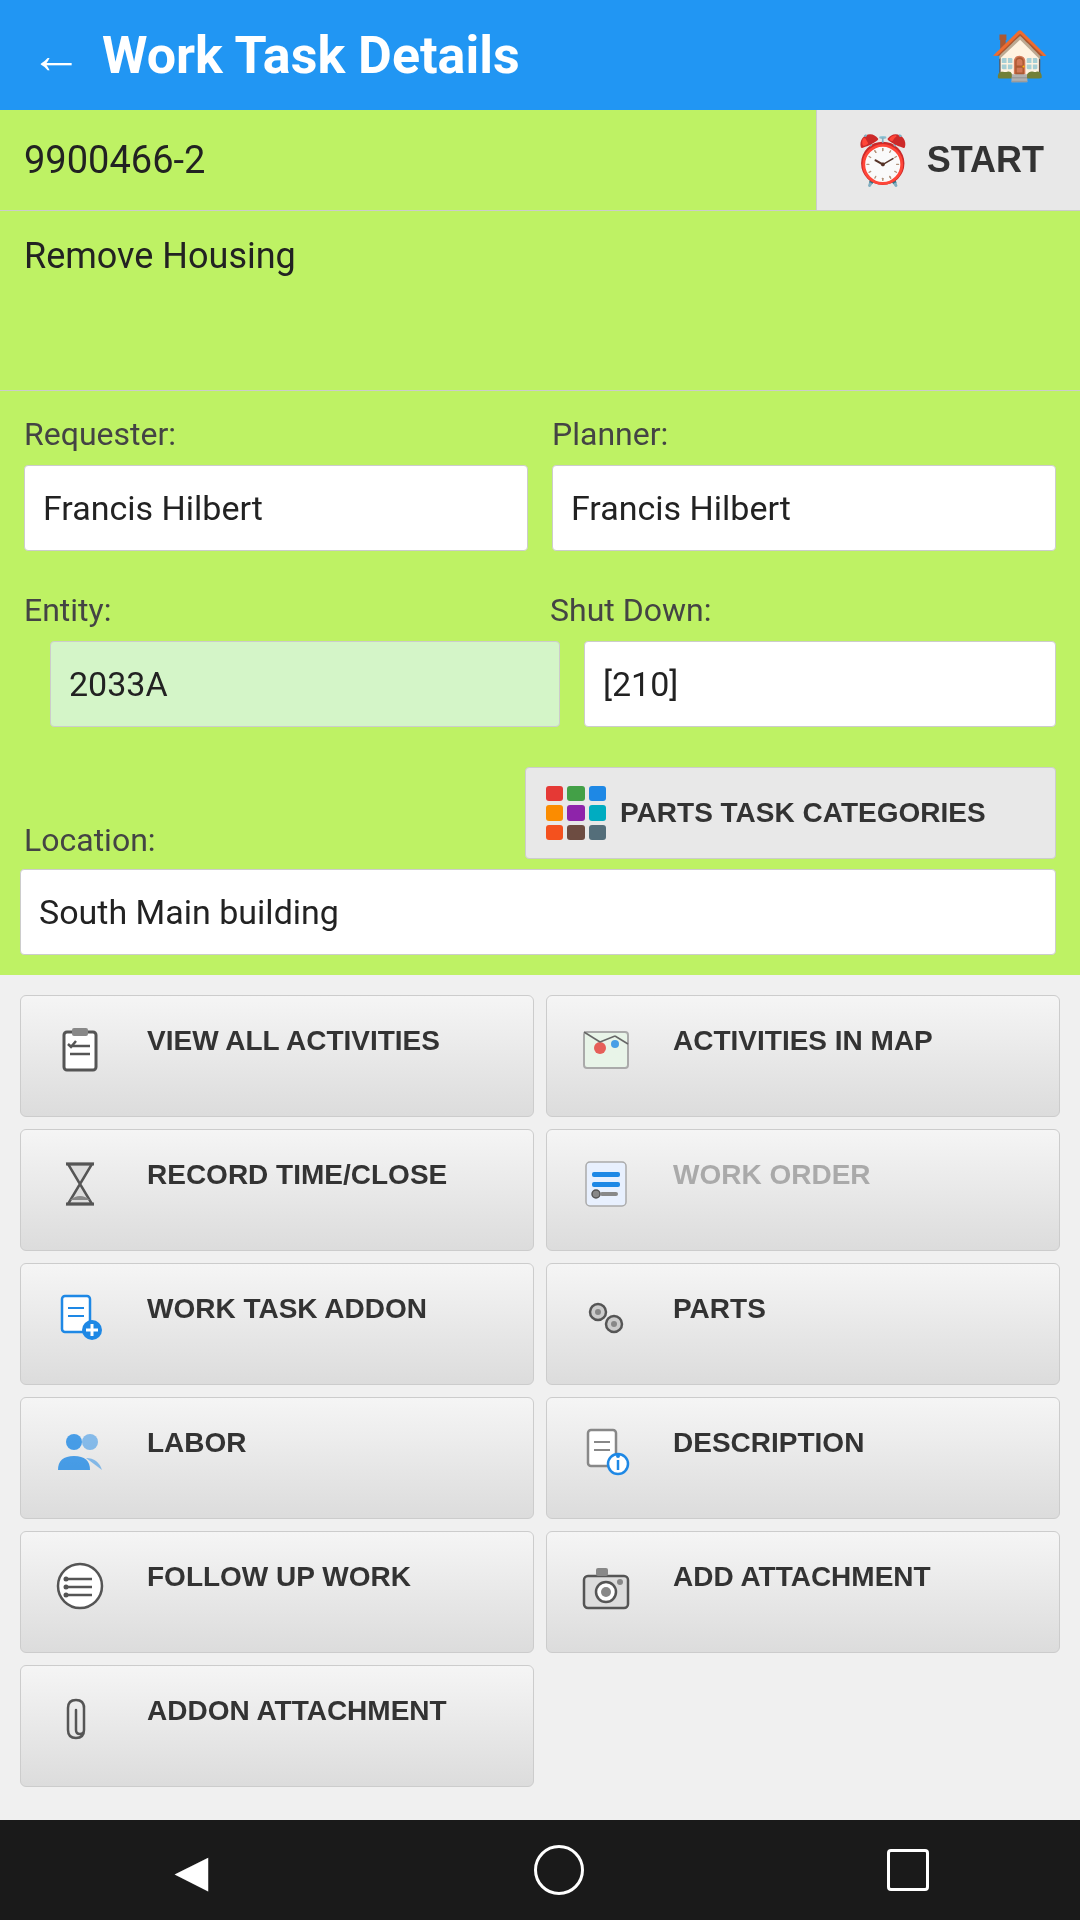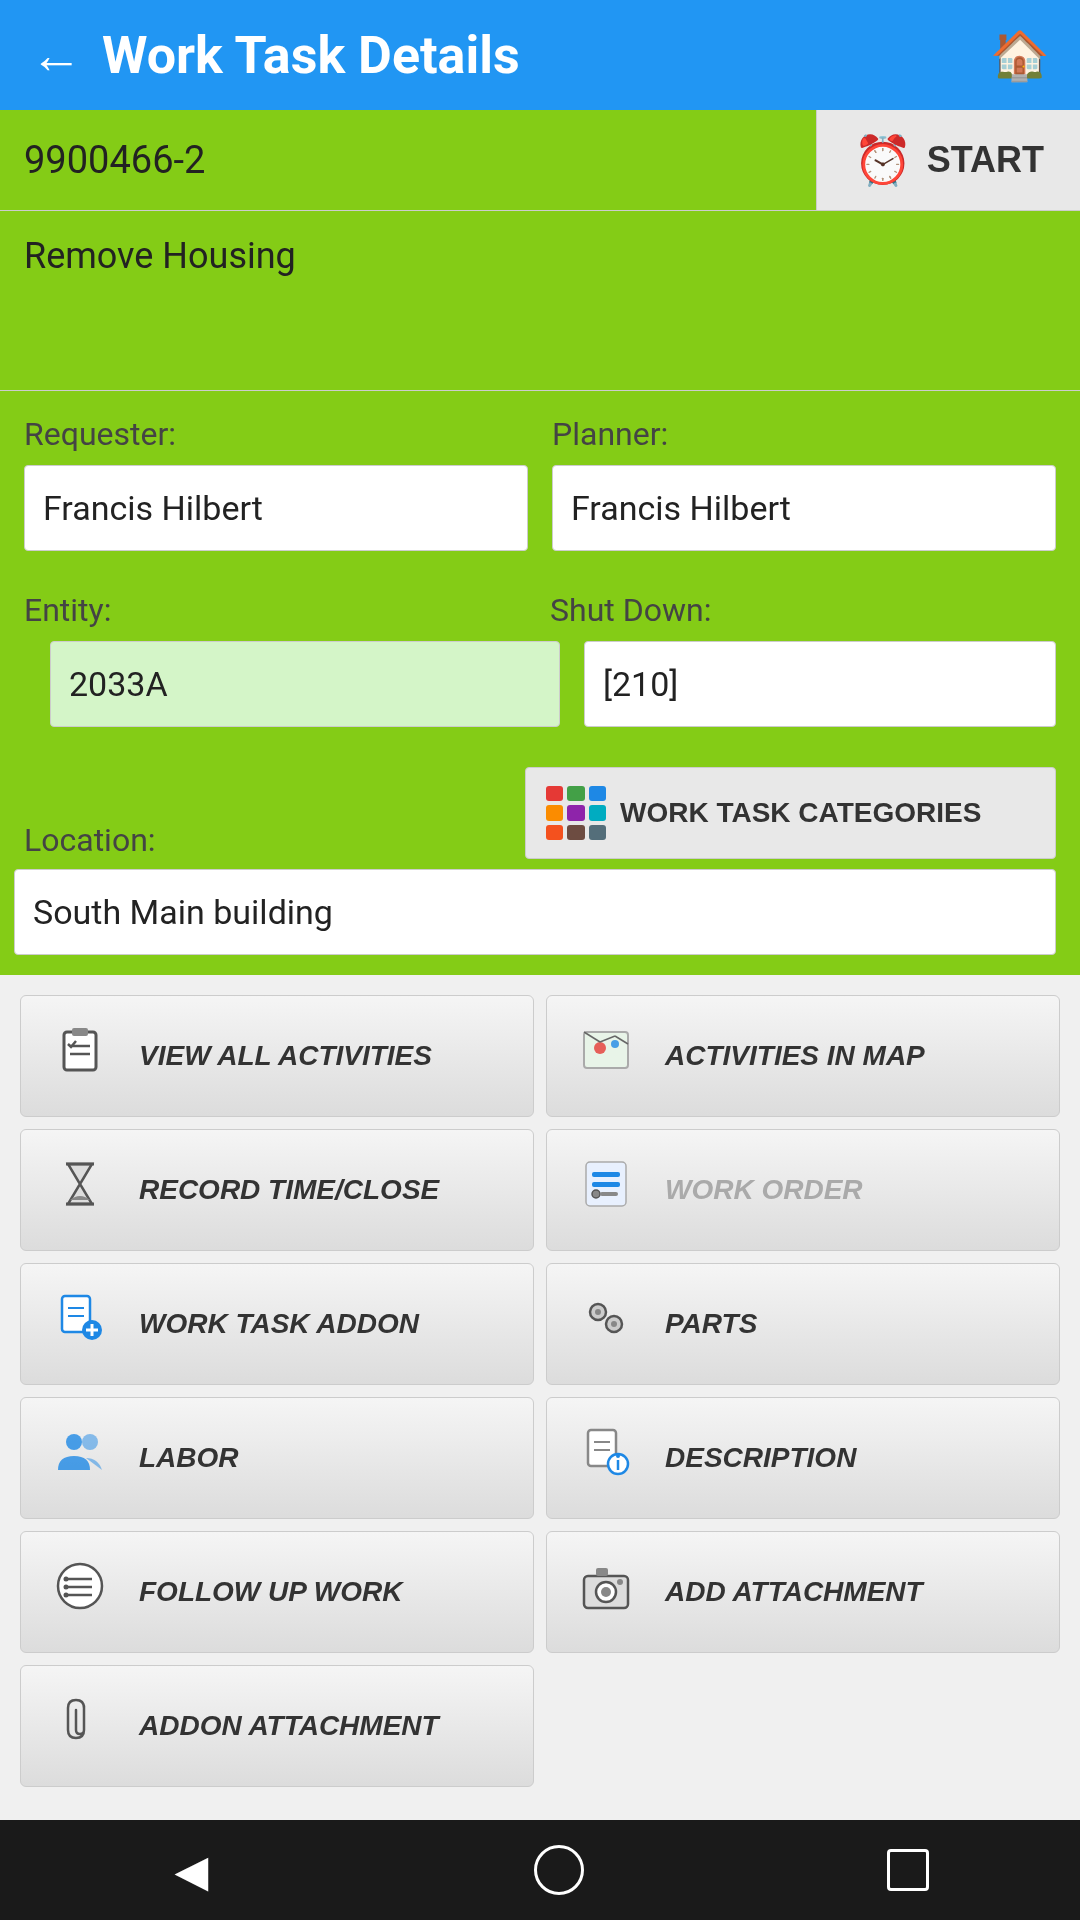--- a/index.html
+++ b/index.html
@@ -38,21 +38,21 @@
       font-size: 52px;
       font-weight: bold;
     }
     .home-icon-wrap {
       color: white;
       font-size: 48px;
     }
 
     
     .content {
-      background: #84cc16;
+      background: #bef264;
       padding: 0;
     }
 
     
     .task-id-row {
       display: flex;
       align-items: stretch;
       border-bottom: 1px solid #ccc;
     }
     .task-id-field {
@@ -163,50 +163,49 @@
       border-radius: 3px;
     }
     .cat-label {
       font-size: 28px;
       font-weight: bold;
       color: #333;
     }
 
     
     .location-value-row {
-      padding: 10px 24px 20px 14px;
+      padding: 10px 24px 20px 20px;
     }
     .location-value-box {
       border: 1px solid #ccc;
       border-radius: 4px;
       padding: 22px 18px;
       font-size: 34px;
       color: #222;
       background: white;
     }
 
     
     .buttons-grid {
       display: grid;
       grid-template-columns: 1fr 1fr;
       gap: 12px;
       padding: 20px 20px;
       background: #f0f0f0;
     }
     .action-btn {
       display: flex;
-      align-items: center;
-      gap: 24px;
+      align-items: flex-start;
+      gap: 32px;
       background: linear-gradient(to bottom, #f5f5f5, #dcdcdc);
       border: 1px solid #ccc;
       border-radius: 6px;
       padding: 28px 24px;
       cursor: pointer;
       min-height: 120px;
-      font-style: italic;
     }
     .action-btn-icon {
       font-size: 52px;
       flex-shrink: 0;
       width: 70px;
       text-align: center;
     }
     .action-btn-label {
       font-size: 28px;
       font-weight: bold;
@@ -306,21 +305,21 @@
           <div class="cat-cell" style="background: rgb(229, 57, 53);"></div>
           <div class="cat-cell" style="background: rgb(67, 160, 71);"></div>
           <div class="cat-cell" style="background: rgb(30, 136, 229);"></div>
           <div class="cat-cell" style="background: rgb(251, 140, 0);"></div>
           <div class="cat-cell" style="background: rgb(142, 36, 170);"></div>
           <div class="cat-cell" style="background: rgb(0, 172, 193);"></div>
           <div class="cat-cell" style="background: rgb(244, 81, 30);"></div>
           <div class="cat-cell" style="background: rgb(109, 76, 65);"></div>
           <div class="cat-cell" style="background: rgb(84, 110, 122);"></div>
         </div>
-      <span class="cat-label">WORK TASK CATEGORIES</span>
+      <span class="cat-label">PARTS TASK CATEGORIES</span>
     </button>
   </div>
 
   <div class="location-value-row">
     <div class="location-value-box">South Main building</div>
   </div>
 
   <div class="buttons-grid" id="buttons-grid">
       <button class="action-btn">
         <div class="action-btn-icon"><svg width="52" height="52" viewBox="0 0 52 52" fill="none" xmlns="http://www.w3.org/2000/svg">

